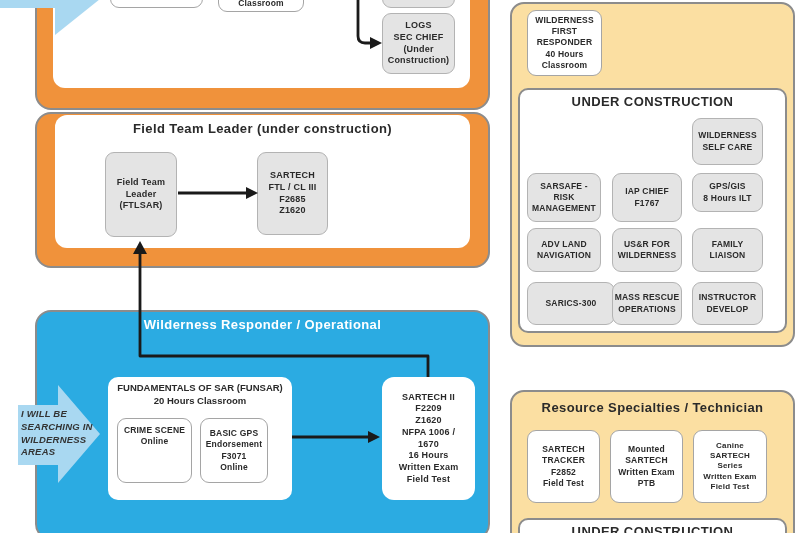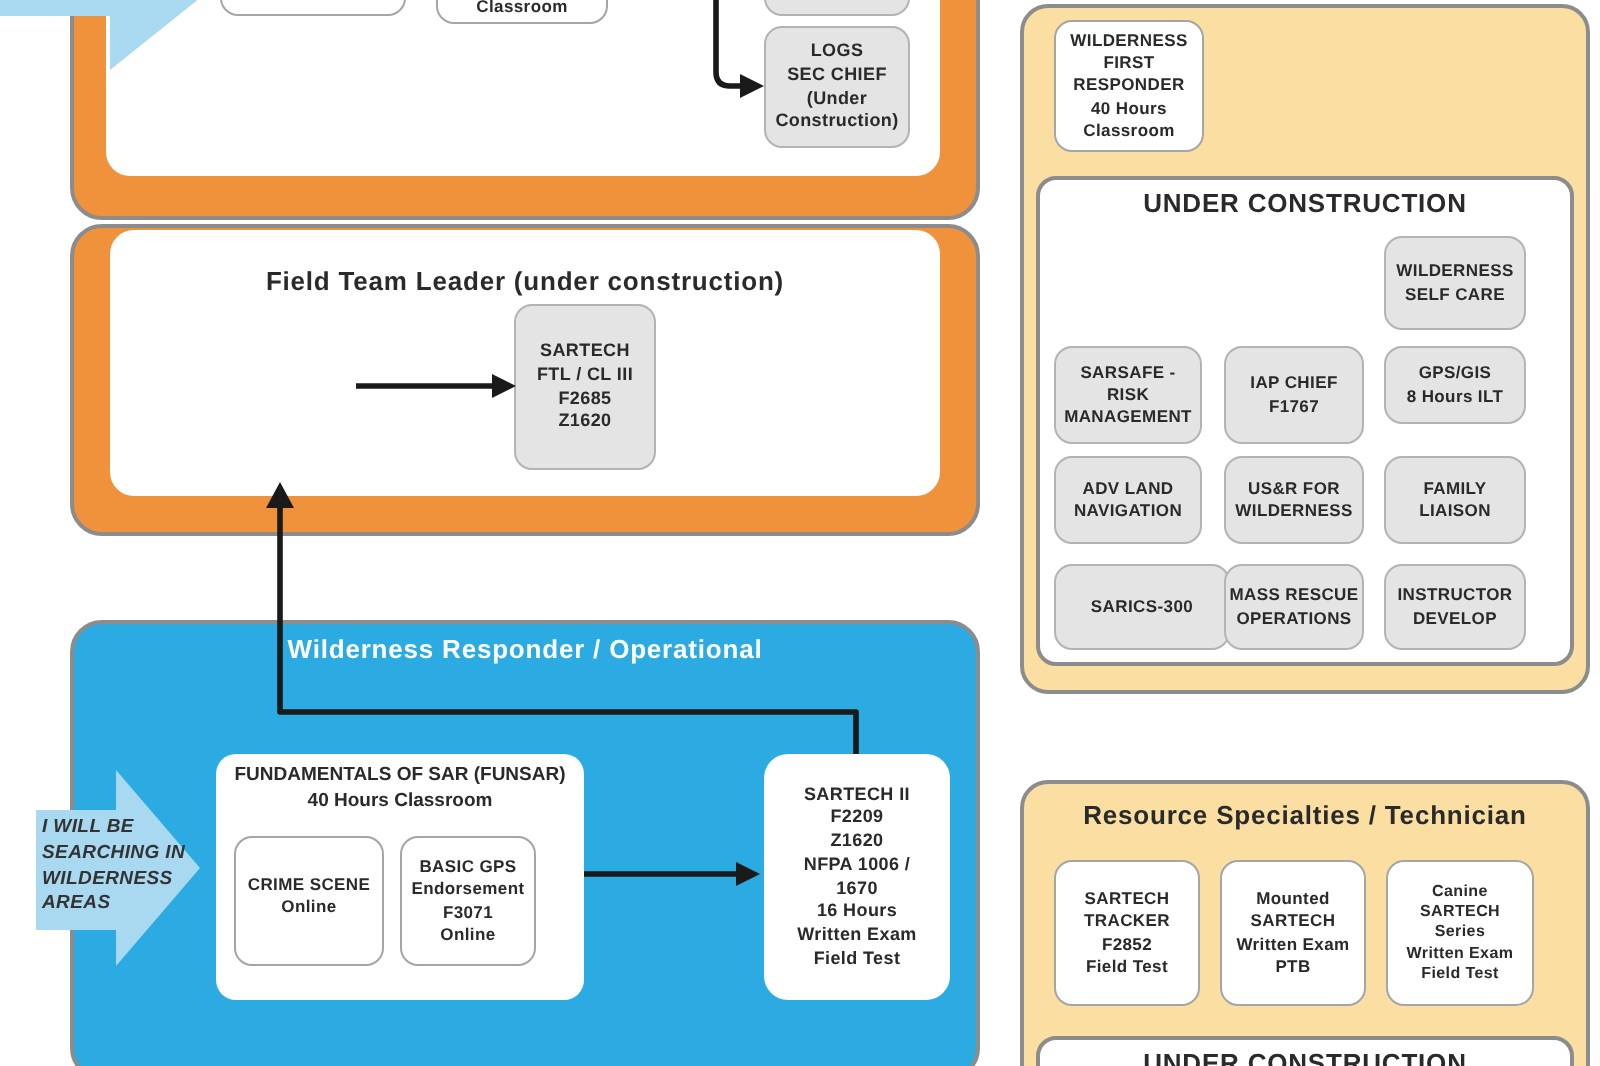--- a/index.html
+++ b/index.html
@@ -48,32 +48,35 @@
   <div class="abs box white" style="left:110px;top:-40px;width:93px;height:48px;"></div>
   <div class="abs box white bottom-align" style="left:218px;top:-42px;width:86px;height:54px;">Classroom</div>
   <div class="abs box gray" style="left:382px;top:-40px;width:73px;height:48px;"></div>
   <div class="abs box gray fs9" style="left:382px;top:13px;width:73px;height:61px;">LOGS
 SEC CHIEF
 (Under
 Construction)</div>
 
   <div class="abs panel orange" style="left:35px;top:112px;width:455px;height:156px;"></div>
   <div class="abs sheet" style="left:55px;top:115px;width:415px;height:133px;"></div>
-  <div class="abs title" style="left:55px;top:121px;width:415px;margin-top:12px;">Field Team Leader (under construction)</div>
+  <div class="abs title" style="left:55px;top:121px;width:415px;">Field Team Leader (under construction)</div>
+  <div class="abs box gray fs9" style="left:105px;top:152px;width:72px;height:85px;">Field Team
+Leader
+(FTLSAR)</div>
   <div class="abs box gray fs9" style="left:257px;top:152px;width:71px;height:83px;">SARTECH
 FTL / CL III
 F2685
 Z1620</div>
 
   <div class="abs panel blue" style="left:35px;top:310px;width:455px;height:230px;"></div>
   <div class="abs title white-text" style="left:35px;top:317px;width:455px;">Wilderness Responder / Operational</div>
   <div class="abs sheet" style="left:108px;top:377px;width:184px;height:123px;border-radius:10px;"></div>
   <div class="abs fs95" style="left:108px;top:382px;width:184px;text-align:center;white-space:pre-line;line-height:1.35;">FUNDAMENTALS OF SAR (FUNSAR)
-40 Hours Classroom</div>
-  <div class="abs box white" style="left:117px;top:418px;width:75px;height:65px;align-items:flex-start;padding-top:18px;">CRIME SCENE
+20 Hours Classroom</div>
+  <div class="abs box white" style="left:117px;top:418px;width:75px;height:65px;align-items:flex-start;padding-top:6px;">CRIME SCENE
 Online</div>
   <div class="abs box white" style="left:200px;top:418px;width:68px;height:65px;">BASIC GPS
 Endorsement
 F3071
 Online</div>
   <div class="abs box fs9" style="left:382px;top:377px;width:93px;height:123px;background:#ffffff;border-radius:12px;">SARTECH II
 F2209
 Z1620
 NFPA 1006 /
 1670

